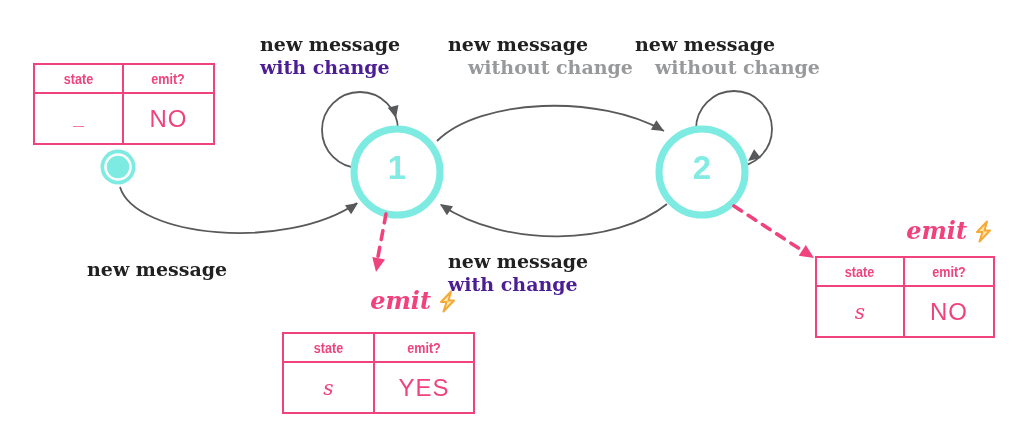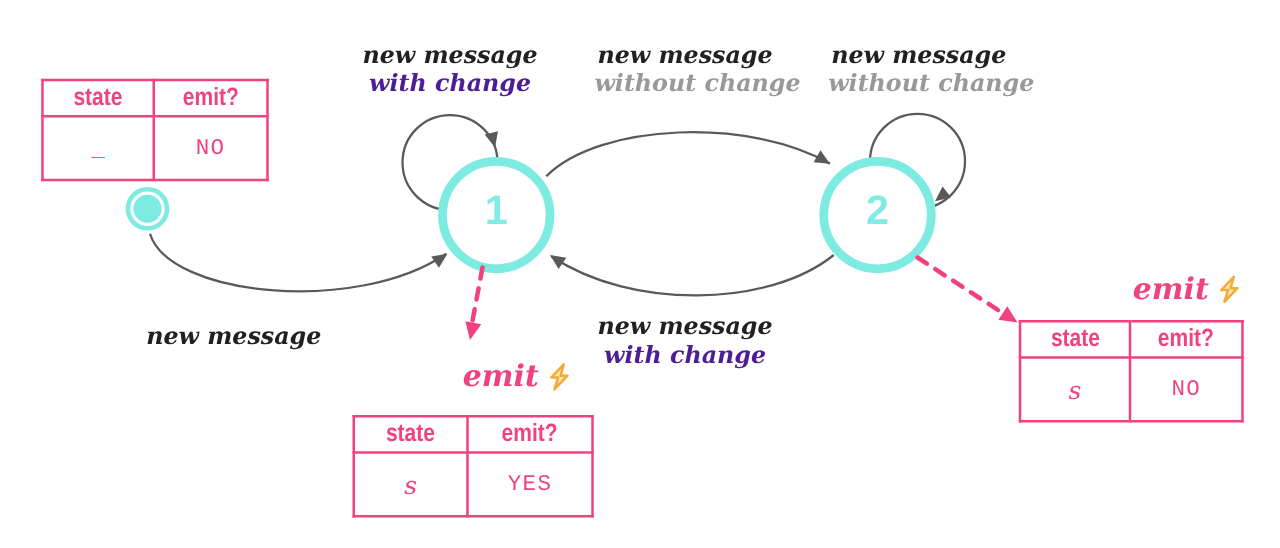--- a/index.html
+++ b/index.html
@@ -4,22 +4,22 @@
 <style>
   html,body{margin:0;padding:0;background:#fff;}
   #canvas{
     position:relative;width:1024px;height:438px;background:#ffffff;overflow:hidden;
     font-family:"Liberation Sans",sans-serif;
   }
   #arrow-layer{position:absolute;left:0;top:0;width:1024px;height:438px;}
 
   
   .tlabel{
-    position:absolute;width:200px;text-align:center;
-    font-family:"DejaVu Serif",serif;font-style:italic;font-weight:bold;
+    position:absolute;width:200px;text-align:left;
+    font-family:"DejaVu Serif",serif;font-weight:bold;
     font-size:19px;line-height:23px;color:#212121;white-space:nowrap;
   }
   .tlabel .pink{color:#4c1d95;}
   .tlabel .grey{color:#97999B;margin-left:20px;}
 
   
   .state-num{
     position:absolute;width:84px;text-align:center;
     font-size:33px;font-weight:bold;color:#82ECE4;
     font-family:"Liberation Sans",sans-serif;
@@ -34,25 +34,25 @@
   .emit-label svg{vertical-align:-4px;margin-left:7px;}
 
   
   table.mtable{
     position:absolute;border-collapse:collapse;background:#fff;table-layout:fixed;
   }
   table.mtable th,table.mtable td{
     border:2px solid #F0437E;text-align:center;vertical-align:middle;padding:0;
   }
   table.mtable th{
-    font-size:20px;font-weight:bold;color:#F0437E;height:27px;
+    font-size:15px;font-weight:bold;color:#F0437E;height:27px;
   }
   table.mtable th span{display:inline-block;transform:scaleX(0.84);}
   table.mtable td{height:49px;}
-  .cell-sans{font-size:18px;letter-spacing:1px;color:#F0437E;font-family:Liberation Mono, monospace;}
+  .cell-sans{font-size:24px;letter-spacing:1px;color:#F0437E;font-family:Liberation Sans, sans-serif;}
   .cell-underscore{font-size:19px;font-weight:bold;color:#F0437E;}
   .cell-s{font-family:"DejaVu Serif",serif;font-style:italic;font-size:20px;color:#F0437E;}
 
   #table-initial{left:33px;top:63px;width:182px;}
   #table-initial col:first-child{width:89px;}
   #table-state1{left:282px;top:332px;width:193px;}
   #table-state1 col:first-child{width:91px;}
   #table-state2{left:815px;top:256px;width:180px;}
   #table-state2 col:first-child{width:88px;}
 </style>

